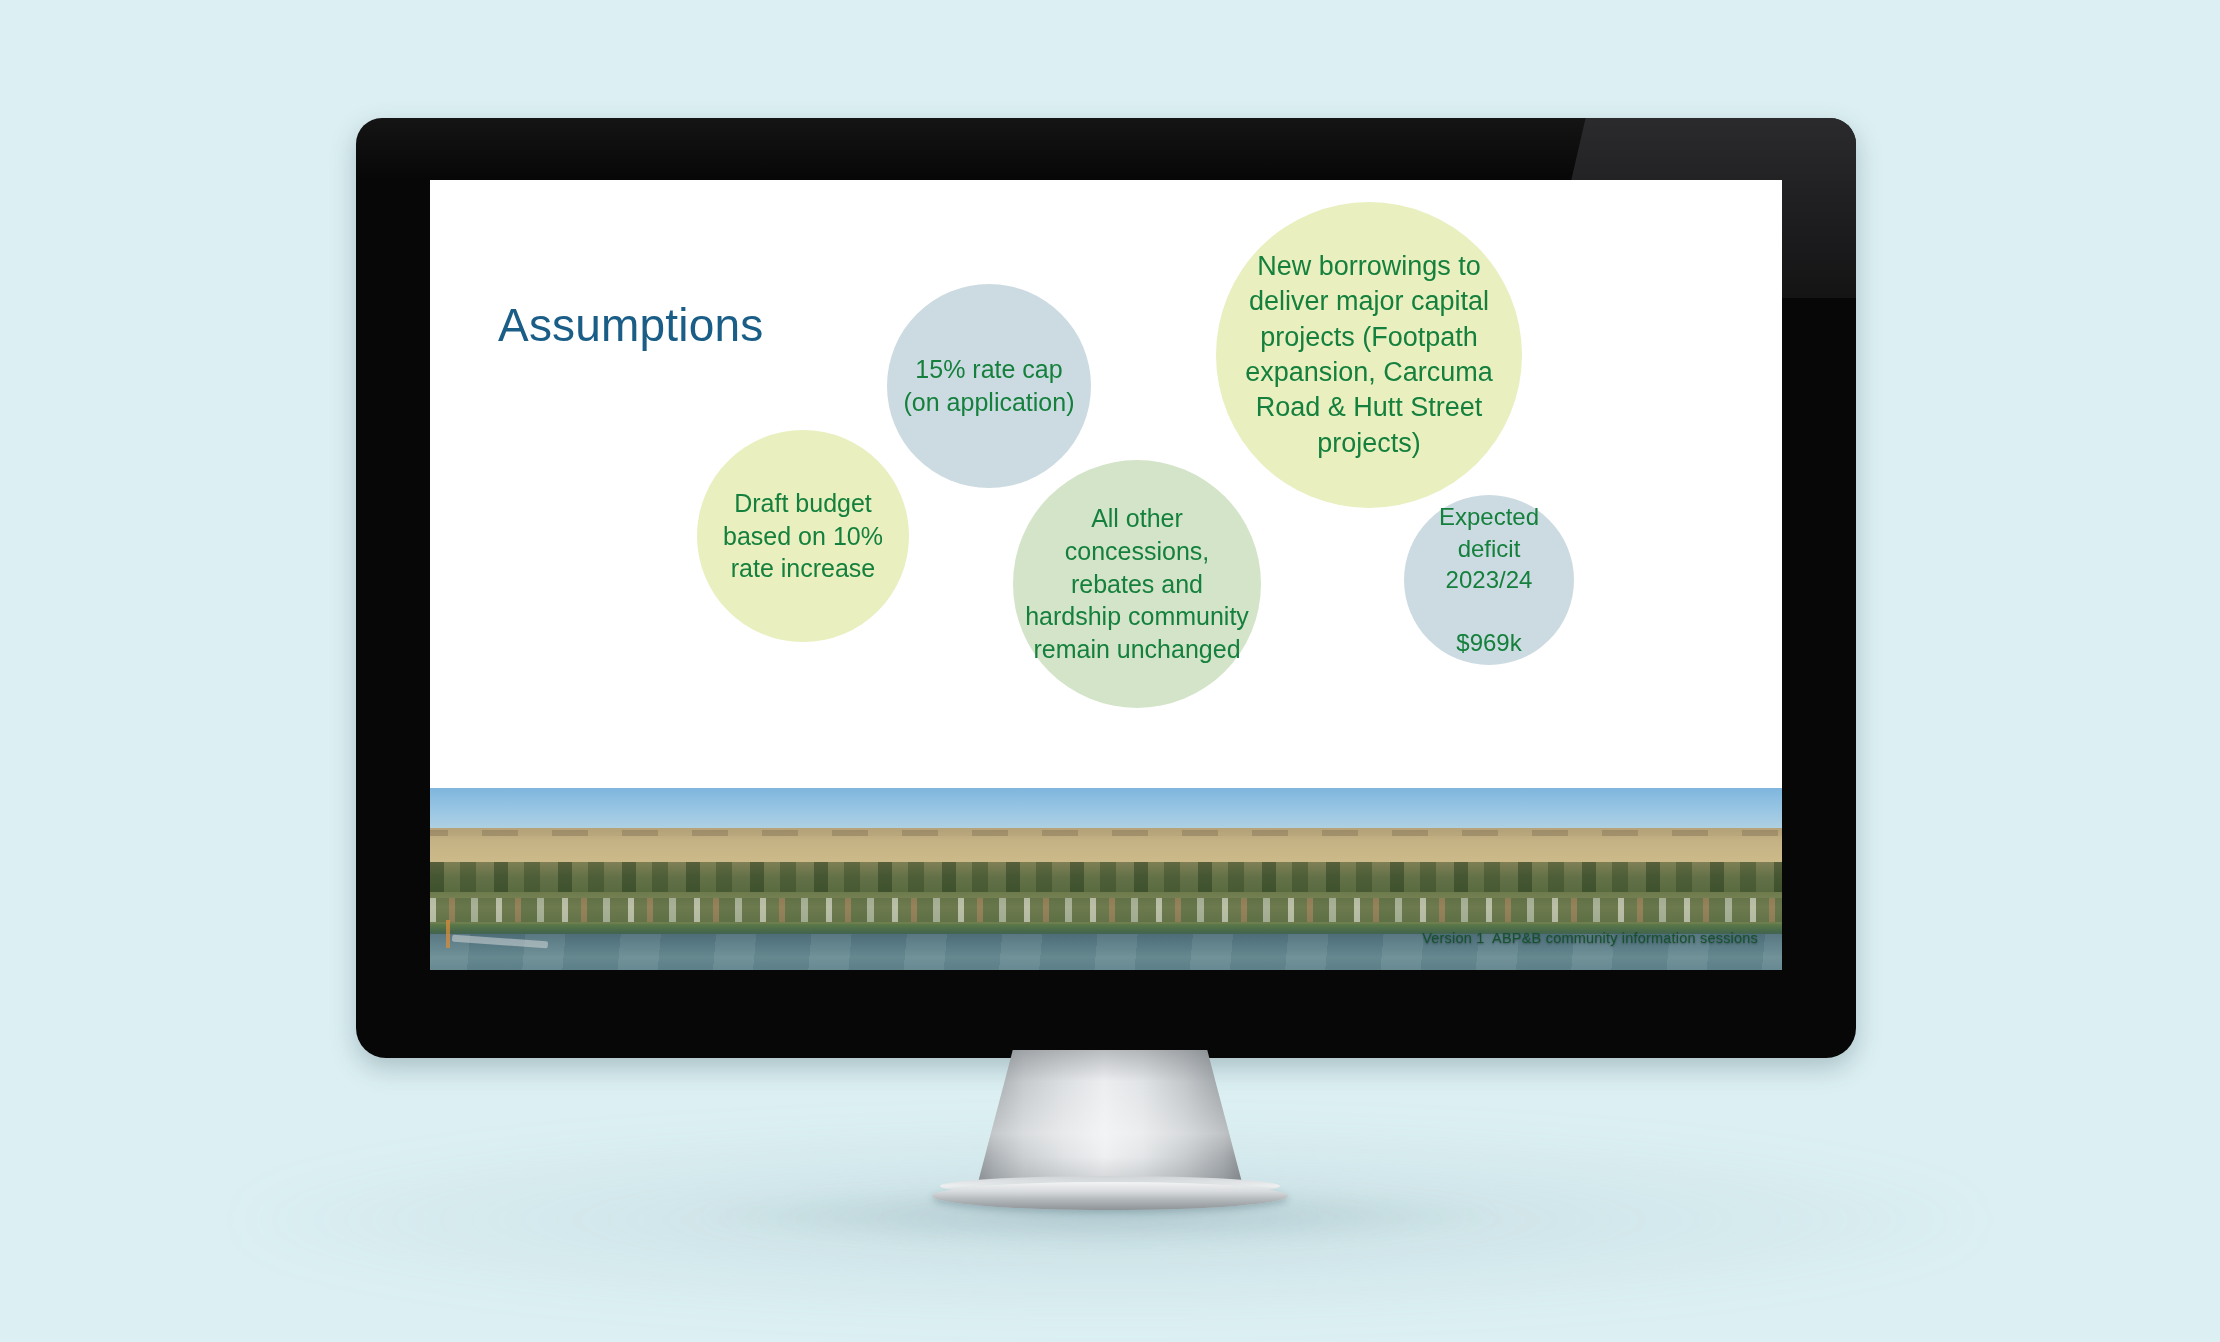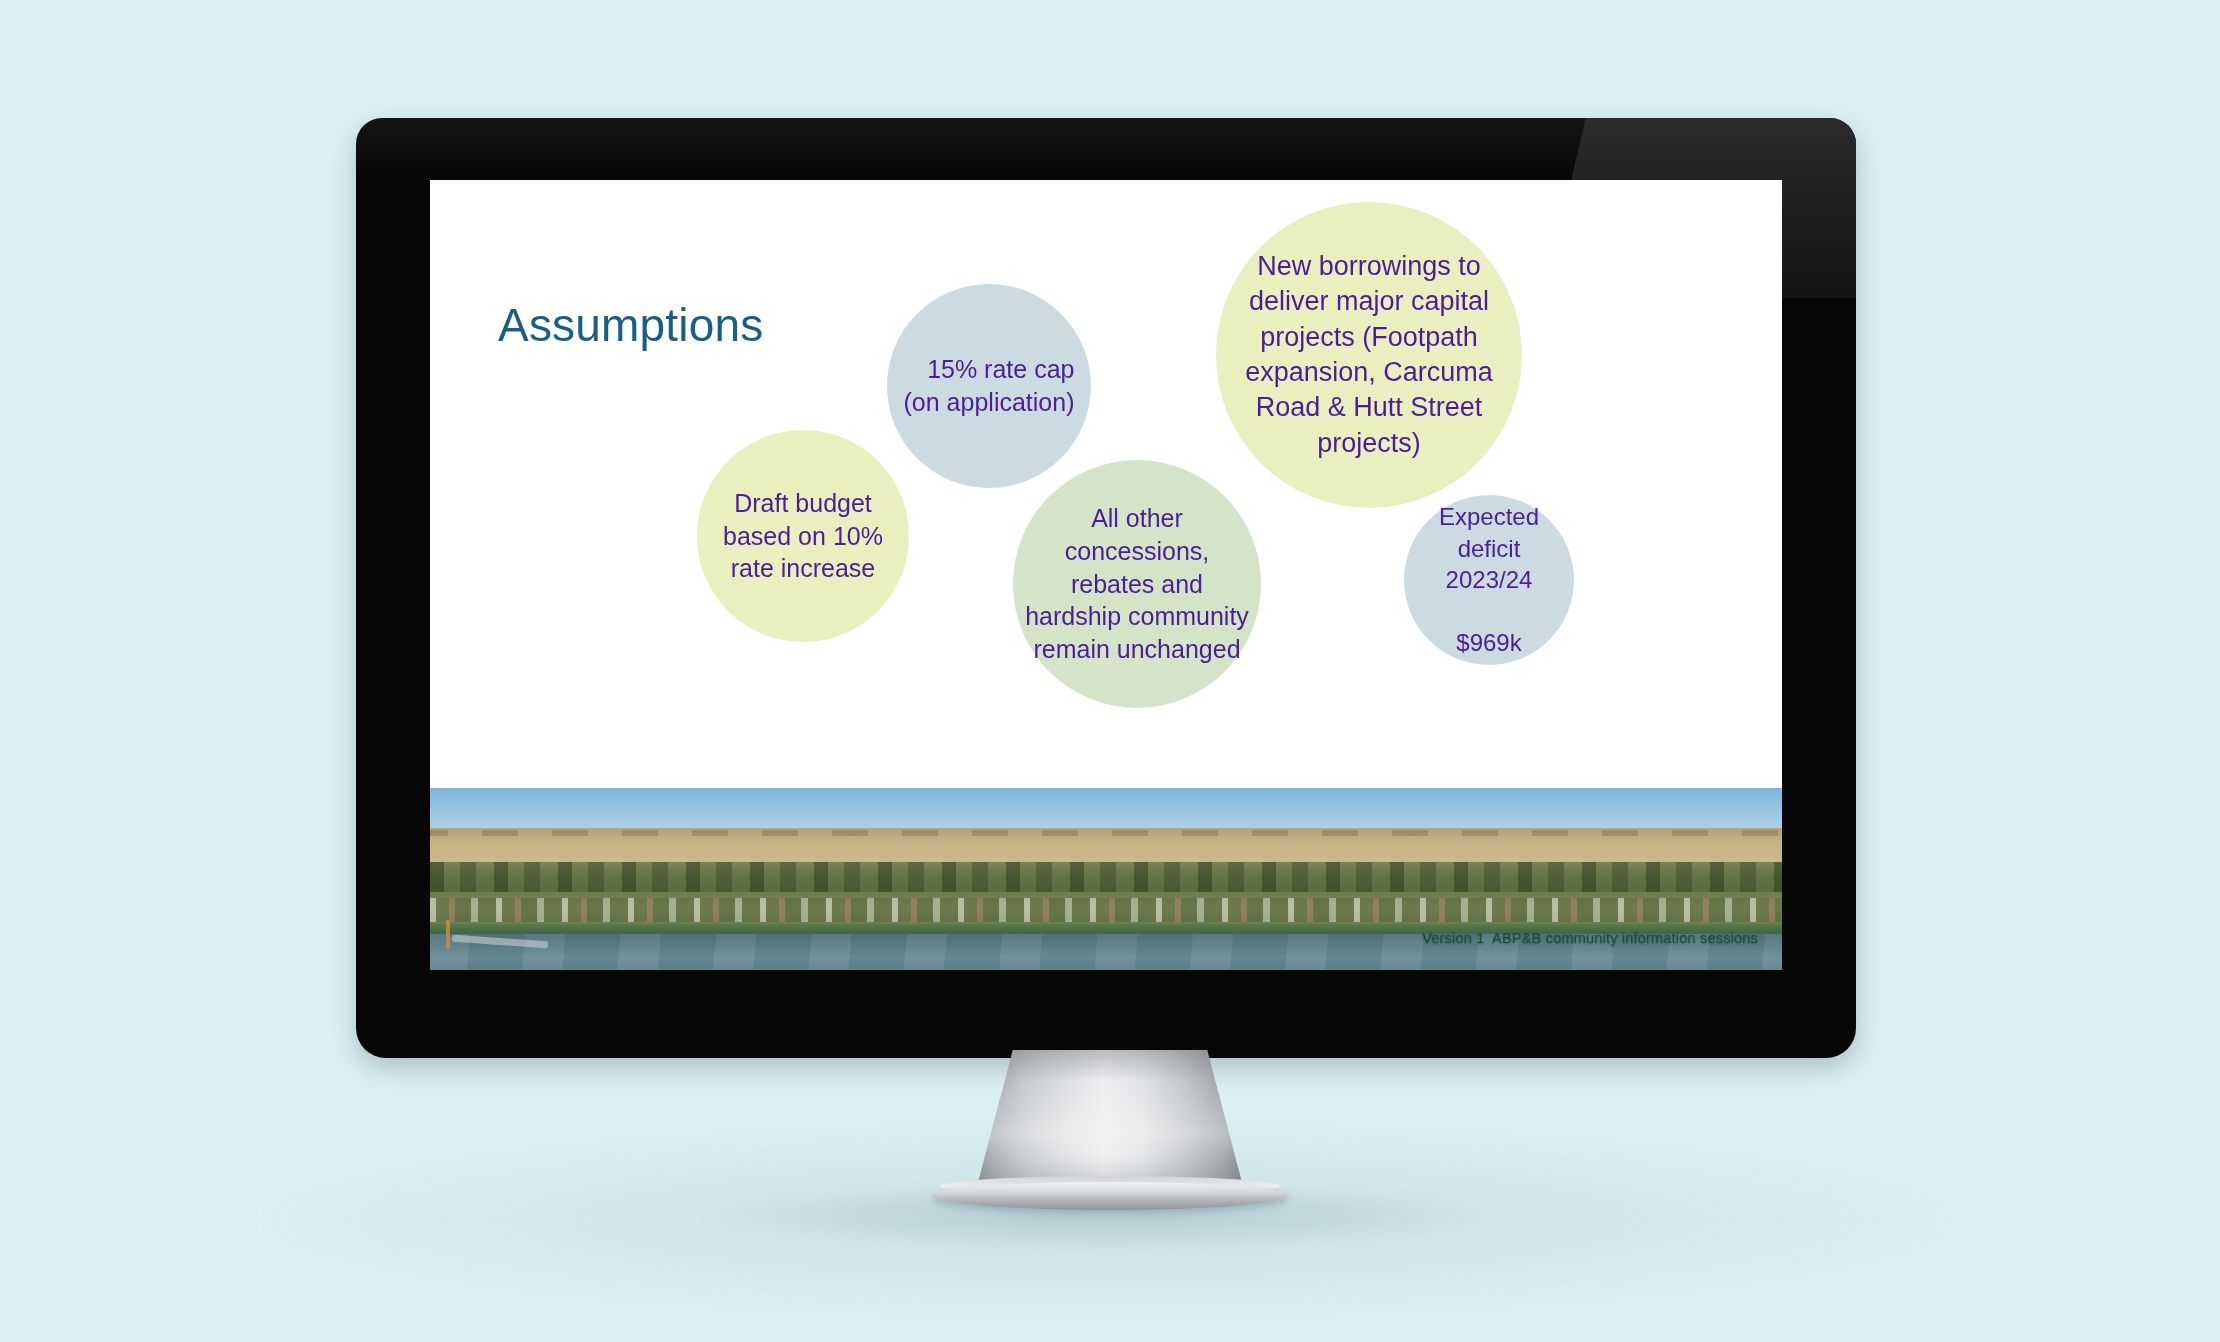--- a/index.html
+++ b/index.html
@@ -215,21 +215,21 @@
   }
 
   
   .bubble {
     position: absolute;
     border-radius: 50%;
     display: flex;
     align-items: center;
     justify-content: center;
     text-align: center;
-    color: #4c1d95;
+    color: #15803d;
     line-height: 1.31;
     box-sizing: border-box;
   }
   .bubble span { display: block; white-space: pre-line; }
 
   
   .bub-borrowings {
     left: 786px; top: 22px;
     width: 306px; height: 306px;
     background: #e9efbf;
@@ -238,21 +238,20 @@
     padding: 0 26px;
   }
   
   .bub-ratecap {
     left: 457px; top: 104px;
     width: 204px; height: 204px;
     background: #ccdbe1;
     font-size: 25px;
     z-index: 4;
     padding: 0 14px;
-    text-align: right;
   }
   
   .bub-draft {
     left: 267px; top: 250px;
     width: 212px; height: 212px;
     background: #e9efbf;
     font-size: 25px;
     z-index: 4;
     padding: 0 14px;
     text-align: center;

